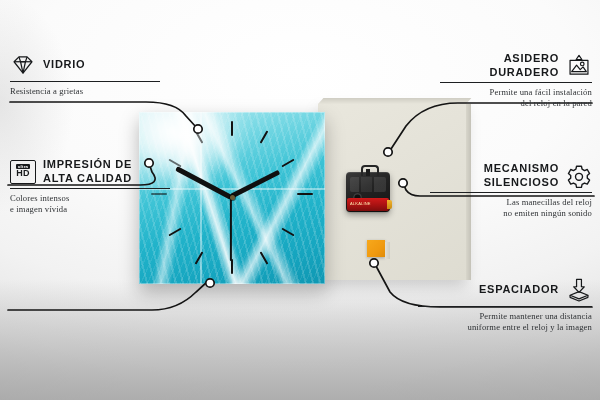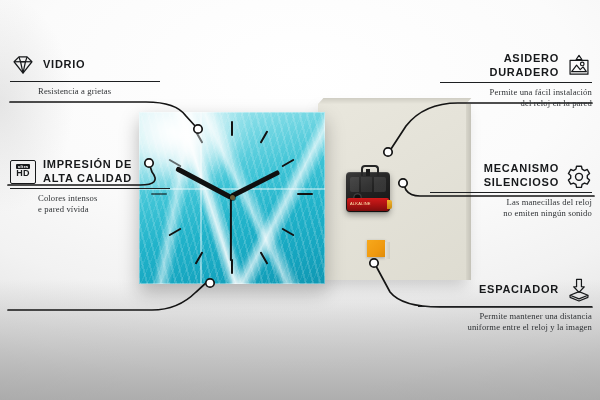--- a/index.html
+++ b/index.html
@@ -137,21 +137,21 @@
   .feature{position:absolute;z-index:7;}
   .f-head{display:flex;align-items:center;gap:7px;}
   .f-title{
     font-family:Liberation Sans, sans-serif;font-weight:700;
     font-size:11px;letter-spacing:.75px;color:#17191b;line-height:13.5px;
     text-transform:uppercase;
   }
   .f-rule{height:1.4px;background:#1d1f21;margin:3px 0 4px;}
   .f-desc{
     font-family:"Liberation Serif",serif;font-size:8.6px;line-height:10.6px;
-    color:#2e3134;letter-spacing:.15px;margin-left:28px;
+    color:#2e3134;letter-spacing:.15px;
   }
   .left .f-head{justify-content:flex-start;}
   .left .f-title{text-align:left;}
   .left .f-desc{text-align:left;}
   .right .f-head{justify-content:flex-end;}
   .right .f-title{text-align:right;}
   .right .f-desc{text-align:right;}
   .ico{width:26px;height:26px;flex:0 0 26px;display:block;}
 
   .hd-badge{
@@ -259,21 +259,21 @@
         <div class="u">ultra</div>
         <div class="h">HD</div>
       </div>
       <div>
         <div class="f-title">IMPRESIÓN DE</div>
         <div class="f-title">ALTA CALIDAD</div>
       </div>
     </div>
     <div class="f-rule"></div>
     <div class="f-desc">Colores intensos</div>
-    <div class="f-desc">e pared vívida</div>
+    <div class="f-desc">e imagen vívida</div>
   </div>
 
 
   <div class="feature right" style="left:440px;top:52px;width:152px;">
     <div class="f-head">
       <div>
         <div class="f-title">ASIDERO</div>
         <div class="f-title">DURADERO</div>
       </div>
       <svg class="ico" viewBox="0 0 32 32">

